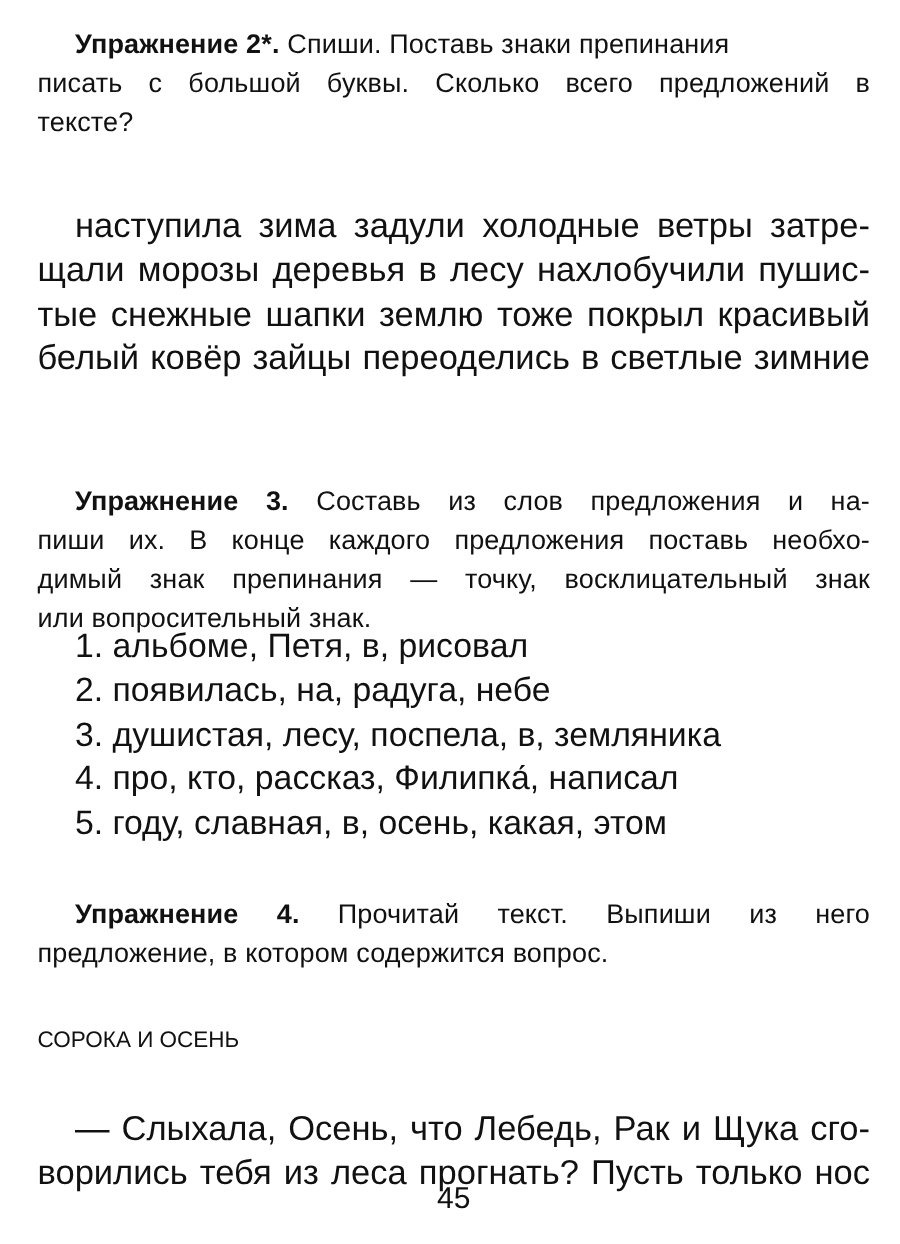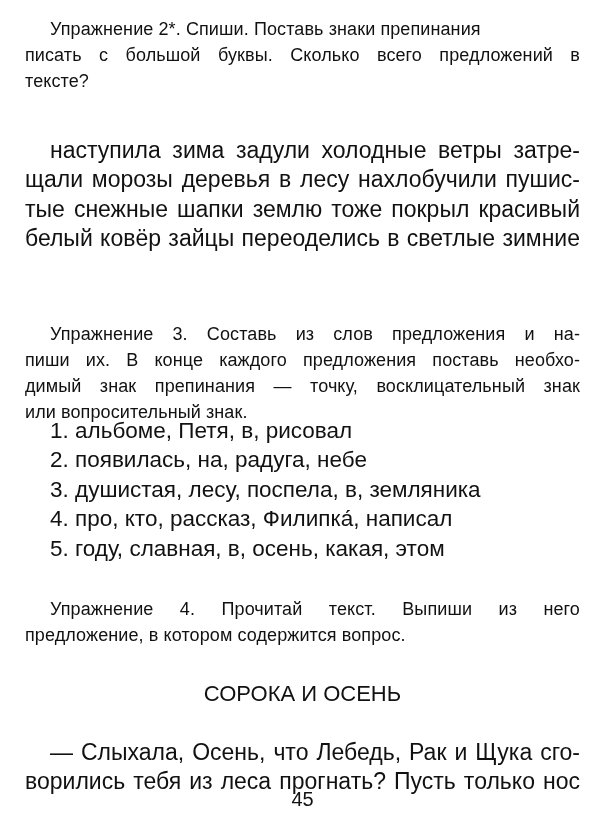--- a/index.html
+++ b/index.html
@@ -21,21 +21,21 @@
       top: 0;
       width: 555px;
     }
     .task {
       font-size: 18px;
       line-height: 26px;
       text-align: justify;
       letter-spacing: 0.1px;
     }
     .task b {
-      font-weight: normal;
+      font-weight: bold;
     }
     .task1 { position: absolute; top: 16px; left: 0; width: 555px; }
     .body-text {
       position: absolute;
       left: 0;
       width: 555px;
       font-size: 23px;
       line-height: 29.4px;
       text-align: justify;
     }
@@ -52,22 +52,22 @@
       font-size: 22.5px;
       line-height: 29.4px;
     }
     .list .item { display: block; white-space: nowrap; }
     .task3 { position: absolute; top: 596px; left: 0; width: 555px; }
     .story-title {
       position: absolute;
       top: 680px;
       left: 0;
       width: 555px;
-      text-align: center;
-      font-size: 22px;
+      text-align: left;
+      font-size: 15px;
       line-height: 28px;
     }
     .text2 { top: 712px; margin-top: 26px; }
     .page-number {
       position: absolute;
       top: 787px;
       left: 0;
       width: 555px;
       text-align: center;
       font-size: 20px;

